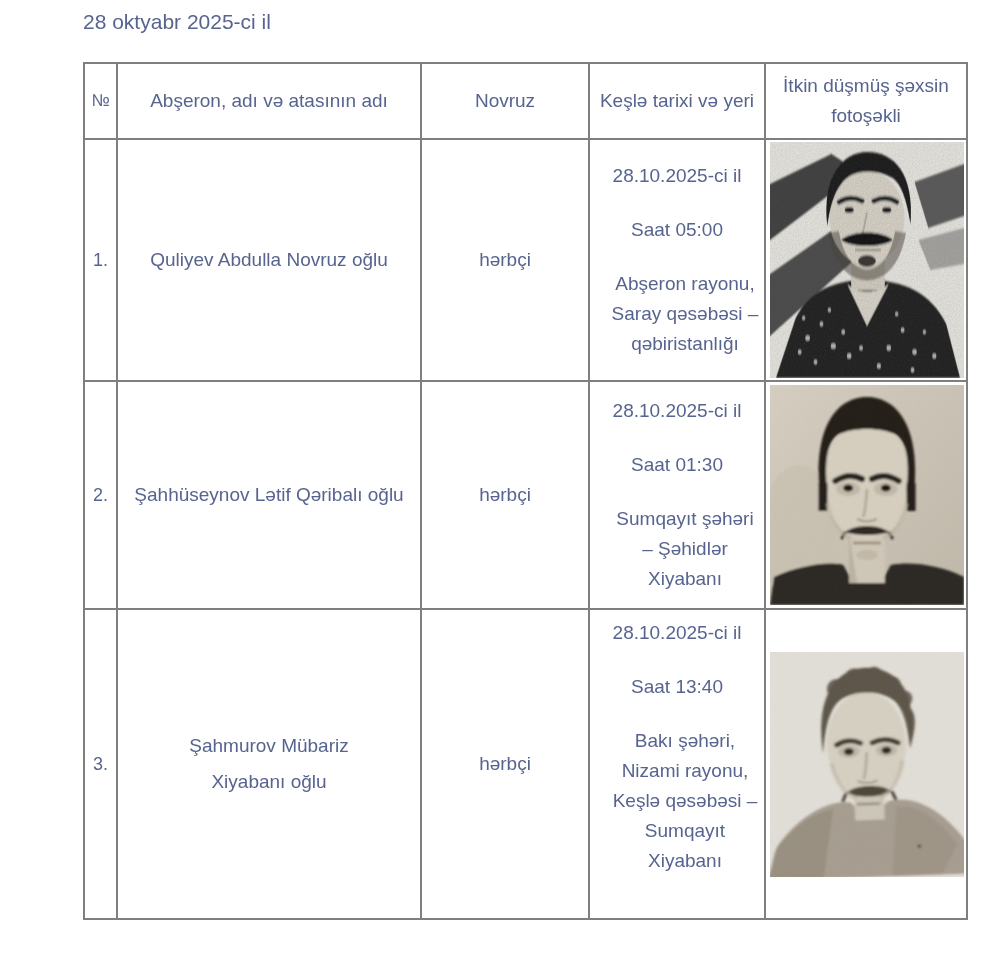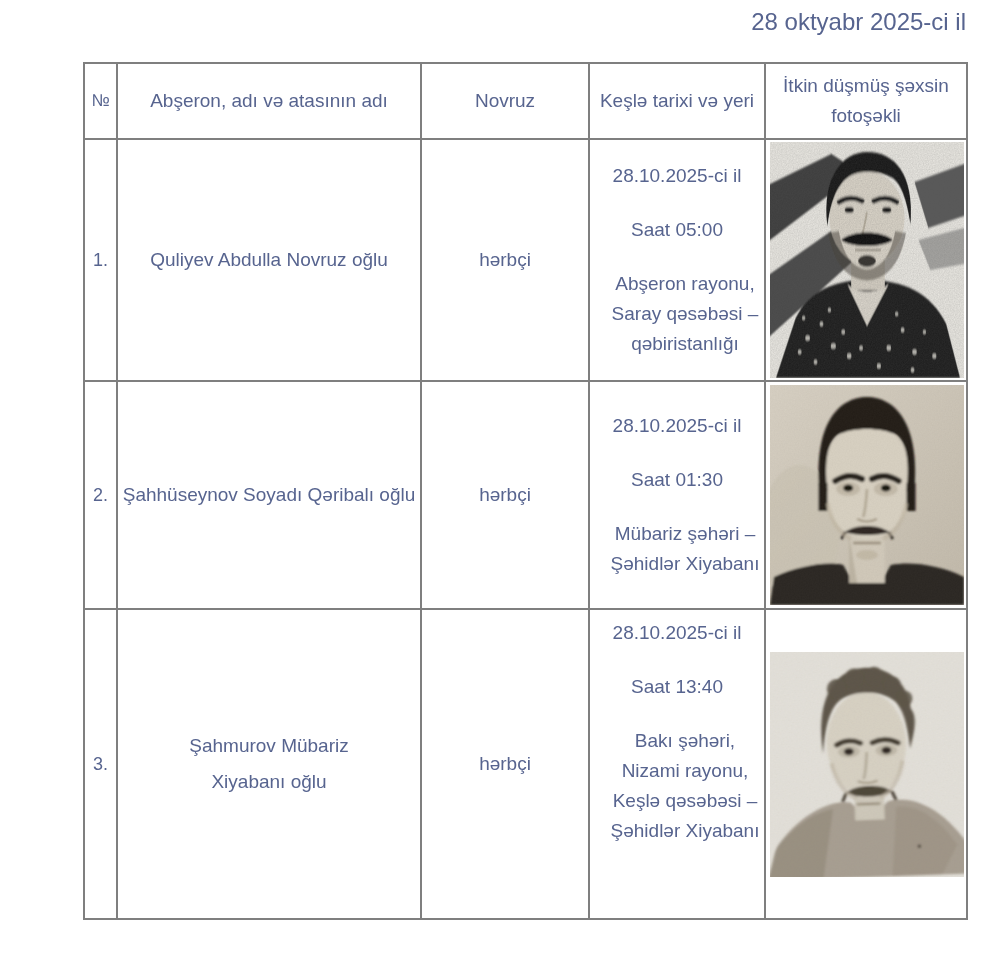--- a/index.html
+++ b/index.html
@@ -3,21 +3,21 @@
 <meta charset="utf-8">
 <style>
   html,body{margin:0;padding:0;background:#ffffff;}
   body{
     width:1000px;height:964px;overflow:hidden;
     font-family:"Liberation Sans","DejaVu Sans",sans-serif;
     color:#57648f;
   }
   .doc-title{
     margin:0;padding-top:9px;margin-left:83px;width:883px;
-    text-align:right;font-size:24px;font-weight:400;line-height:26px;
+    text-align:left;font-size:21px;font-weight:400;line-height:26px;
   }
   table.roster{
     border-collapse:collapse;table-layout:fixed;
     margin:27px 0 0 83px;width:883px;
     font-size:19px;line-height:30px;
   }
   table.roster td, table.roster th{
     border:2px solid #7f7f7f;
     font-weight:400;text-align:center;vertical-align:middle;
     padding:2px 4px;overflow:hidden;
@@ -122,26 +122,26 @@
           <path d="M86,108 L112,108" stroke="#8f887a" stroke-width="2"></path>
           <ellipse cx="98" cy="119" rx="9" ry="6" fill="#22201d" opacity="0.9"></ellipse>
         </g>
         <rect width="196" height="236" filter="url(#gr1)" opacity="0.45"></rect>
       </svg>
     </td>
   </tr>
 
   <tr class="r2">
     <td class="c-num">2.</td>
-    <td class="c-name"><span>Şahhüseynov Soyadı Qəribalı oğlu</span></td>
+    <td class="c-name"><span>Şahhüseynov Lətif Qəribalı oğlu</span></td>
     <td class="c-status">hərbçi</td>
     <td class="c-burial">
       <p>28.10.2025-ci il</p>
       <p>Saat 01:30</p>
-      <p>Mübariz şəhəri – Şəhidlər Xiyabanı</p>
+      <p>Sumqayıt şəhəri – Şəhidlər Xiyabanı</p>
     </td>
     <td class="c-photo">
       <svg width="194" height="220" viewBox="0 0 196 220" preserveAspectRatio="none">
         <defs>
           <filter id="soft2" x="-5%" y="-5%" width="110%" height="110%">
                 <feGaussianBlur stdDeviation="0.9"></feGaussianBlur>
               </filter>
           <filter id="gr2">
                 <feTurbulence type="fractalNoise" baseFrequency="0.7" numOctaves="2"></feTurbulence>
                 <feColorMatrix type="matrix" values="0 0 0 0 0.2  0 0 0 0 0.18  0 0 0 0 0.15  0 0 0 0.4 0"></feColorMatrix>
@@ -182,21 +182,21 @@
     </td>
   </tr>
 
   <tr class="r3">
     <td class="c-num">3.</td>
     <td class="c-name"><span class="force-wrap">Şahmurov Mübariz Xiyabanı oğlu</span></td>
     <td class="c-status">hərbçi</td>
     <td class="c-burial">
       <p>28.10.2025-ci il</p>
       <p>Saat 13:40</p>
-      <p>Bakı şəhəri, Nizami rayonu, Keşlə qəsəbəsi – Şəhidlər Xiyabanı</p>
+      <p>Bakı şəhəri, Nizami rayonu, Keşlə qəsəbəsi – Sumqayıt Xiyabanı</p>
     </td>
     <td class="c-photo">
       <svg width="194" height="225" viewBox="0 0 196 225" preserveAspectRatio="none">
         <defs>
           <filter id="soft3" x="-5%" y="-5%" width="110%" height="110%">
                 <feGaussianBlur stdDeviation="1.1"></feGaussianBlur>
               </filter>
           <filter id="gr3">
                 <feTurbulence type="fractalNoise" baseFrequency="0.6" numOctaves="2"></feTurbulence>
                 <feColorMatrix type="matrix" values="0 0 0 0 0.25  0 0 0 0 0.23  0 0 0 0 0.2  0 0 0 0.35 0"></feColorMatrix>

